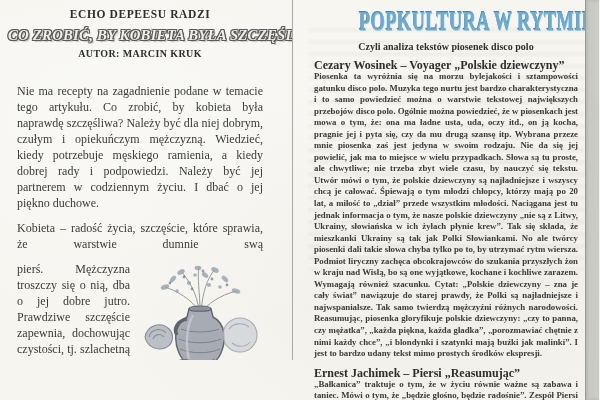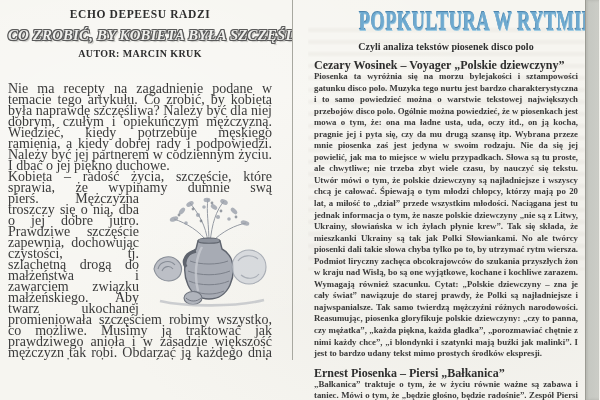--- a/index.html
+++ b/index.html
@@ -32,21 +32,21 @@
     margin-top:7px;color:#efefec;
     text-shadow:1px 0 #5a5a5a,-1px 0 #5a5a5a,0 1px #5a5a5a,0 -1px #5a5a5a,
                 1px 1px #5a5a5a,-1px -1px #5a5a5a,1px -1px #5a5a5a,-1px 1px #5a5a5a,
                 2px 2px 1px #c0c0bc;
   }
   .lp-author{
     text-align:center;font-weight:bold;font-size:10px;letter-spacing:.4px;
     color:#2e2e2e;margin-top:4px;margin-bottom:24px;
   }
   .lp-body p, .lp-body .p2wrap{
-    margin:0;font-size:14px;line-height:11px;text-align:justify;color:#3a3a3a;
+    margin:9px;font-size:12px;line-height:16px;text-align:justify;color:#3a3a3a;
   }
   .p2-intro{text-align-last:justify;}
   .still-life{
     float:right;width:126px;height:112px;margin:2px 0 2px 7px;
   }
   
   .gutter{width:15px;flex:0 0 15px;}
   
   .page-right{
     box-sizing:border-box;width:278px;height:400px;flex:0 0 278px;
@@ -89,21 +89,21 @@
 
 <div class="scan">
 
   <div class="page-left">
     <div class="lp-header">ECHO DEPEESU RADZI</div>
     <div class="lp-title">CO ZROBIĆ, BY KOBIETA BYŁA SZCZĘŚLIWA</div>
     <div class="lp-author">AUTOR: MARCIN KRUK</div>
 
     <div class="lp-body">
       <p>Nie ma recepty na zagadnienie podane w temacie tego artykułu. Co zrobić, by kobieta była naprawdę szczęśliwa? Należy być dla niej dobrym, czułym i opiekuńczym mężczyzną. Wiedzieć, kiedy potrzebuje męskiego ramienia, a kiedy dobrej rady i podpowiedzi. Należy być jej partnerem w codziennym życiu. I dbać o jej piękno duchowe.</p>
-      <p class="p2-intro">Kobieta – radość życia, szczęście, które sprawia, że wypinamy dumnie swą</p>
+      <p class="p2-intro">Kobieta – radość życia, szczęście, które sprawia, że warstwie dumnie swą</p>
       <div class="p2wrap">
         <svg class="still-life" viewBox="0 0 126 112" xmlns="http://www.w3.org/2000/svg">
 
           <g stroke="#848a95" stroke-width="1" fill="none" opacity=".85">
             <path d="M62 48 C60 30 52 18 44 8"></path>
             <path d="M64 48 C66 28 70 16 78 6"></path>
             <path d="M63 48 C63 30 60 16 62 4"></path>
             <path d="M62 48 C54 36 40 28 28 24"></path>
             <path d="M65 48 C76 36 90 30 100 28"></path>
           </g>
@@ -177,20 +177,20 @@
       <span class="rp-title">POPKULTURA W RYTMIE DISCO POLO</span>
     </div>
     <div class="rp-subtitle">Czyli analiza tekstów piosenek disco polo</div>
 
     <div class="rp-section">
       <div class="rp-heading">Cezary Wosinek – Voyager „Polskie dziewczyny”</div>
       <p class="rp-body">Piosenka ta wyróżnia się na morzu bylejakości i sztampowości gatunku disco polo. Muzyka tego nurtu jest bardzo charakterystyczna i to samo powiedzieć można o warstwie tekstowej największych przebojów disco polo. Ogólnie można powiedzieć, że w piosenkach jest mowa o tym, że: ona ma ładne usta, uda, oczy itd., on ją kocha, pragnie jej i pyta się, czy da mu drugą szansę itp. Wybrana przeze mnie piosenka zaś jest jedyna w swoim rodzaju. Nie da się jej powielić, jak ma to miejsce w wielu przypadkach. Słowa są tu proste, ale chwytliwe; nie trzeba zbyt wiele czasu, by nauczyć się tekstu. Utwór mówi o tym, że polskie dziewczyny są najładniejsze i wszyscy chcą je całować. Śpiewają o tym młodzi chłopcy, którzy mają po 20 lat, a miłość to „dział” przede wszystkim młodości. Naciągana jest tu jednak informacja o tym, że nasze polskie dziewczyny „nie są z Litwy, Ukrainy, słowiańska w ich żyłach płynie krew”. Tak się składa, że mieszkanki Ukrainy są tak jak Polki Słowiankami. No ale twórcy piosenki dali takie słowa chyba tylko po to, by utrzymać rytm wiersza. Podmiot liryczny zachęca obcokrajowców do szukania przyszłych żon w kraju nad Wisłą, bo są one wyjątkowe, kochane i kochliwe zarazem. Wymagają również szacunku. Cytat: „Polskie dziewczyny – zna je cały świat” nawiązuje do starej prawdy, że Polki są najładniejsze i najwspanialsze. Tak samo twierdzą mężczyźni różnych narodowości. Reasumując, piosenka gloryfikuje polskie dziewczyny: „czy to panna, czy mężatka”, „każda piękna, każda gładka”, „porozmawiać chętnie z nimi każdy chce”, „i blondynki i szatynki mają buźki jak malinki”. I jest to bardzo udany tekst mimo prostych środków ekspresji.</p>
     </div>
 
     <div class="rp-section">
-      <div class="rp-heading">Ernest Piosenka – Piersi „Bałkanica”</div>
+      <div class="rp-heading">Ernest Jachimek – Piersi „Reasumując”</div>
       <p class="rp-body">„Bałkanica” traktuje o tym, że w życiu równie ważne są zabawa i taniec. Mówi o tym, że „będzie głośno, będzie radośnie”. Zespół Piersi śpiewa: „Będzie zabawa! Będzie się działo!”. Podmiot liryczny porównuje polską krew do bałkańskiej, która jest żywa, gorąca. Cechy dobrej zabawy to m.in. kobiety, wino, taniec, śpiew. Człowiek również potrzebuje w życiu rozrywki, jakiejś odskoczni. I to zawarte jest w tekście piosenki: muzyka, przyjaźń, radość, śmiech. Same pozytywne aspekty naszego życia.</p>
     </div>
 
   </div>
 
   <div class="edge-strip"></div>
 </div>
 
 </body></html>

